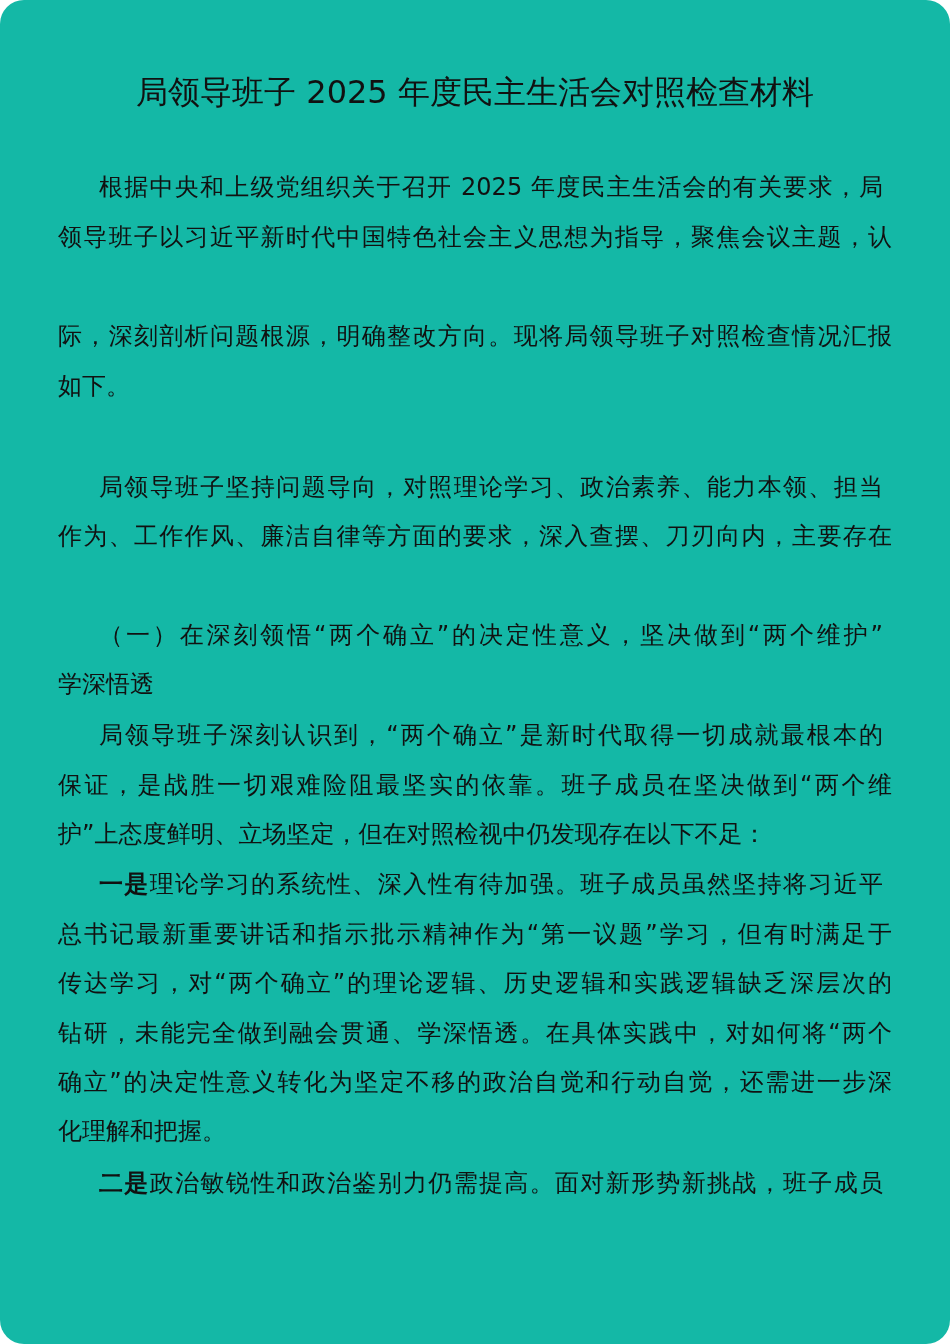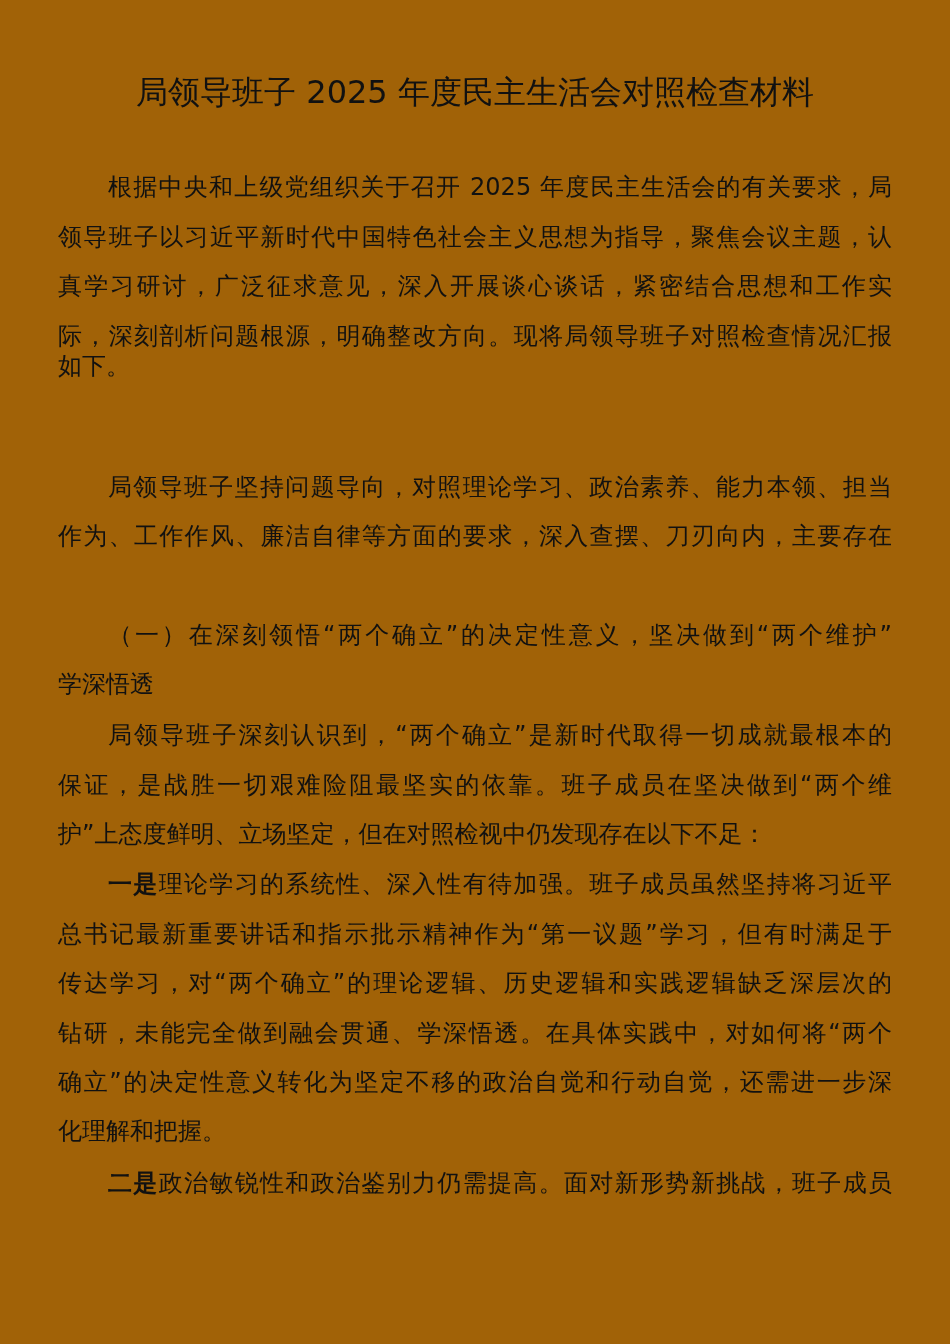--- a/index.html
+++ b/index.html
@@ -14,21 +14,22 @@
       position: relative;
       font-family: "DejaVu Sans", "Liberation Sans", sans-serif;
       color: #111111;
     }
     .page {
       position: absolute;
       left: 0;
       top: 0;
       width: 950px;
       height: 1344px;
-      background: #a16207;
+      background: #14b8a6;
+      border-radius: 24px;
     }
     .title {
       position: absolute;
       left: 0;
       top: 68px;
       width: 950px;
       text-align: center;
       font-size: 32px;
       line-height: 48px;
       font-weight: normal;
@@ -45,42 +46,41 @@
       height: 40px;
       white-space: nowrap;
       text-align: justify;
       text-align-last: justify;
       color: #111111;
     }
     .line.last {
       text-align-last: left;
     }
     .line.indent {
-      left: 108px;
+      left: 99px;
       width: 784px;
     }
     .line.heading {
       text-align-last: left;
     }
     .line .b {
       font-weight: bold;
     }
   </style>
 </head>
 <body>
 
 <div class="page">
 
   <div class="title">局领导班子 2025 年度民主生活会对照检查材料</div>
 
   <div class="line indent" style="top:167px">根据中央和上级党组织关于召开 2025 年度民主生活会的有关要求，局</div>
   <div class="line" style="top:217px">领导班子以习近平新时代中国特色社会主义思想为指导，聚焦会议主题，认</div>
-  <div class="line" style="top:266px">真学习研讨，广泛征求意见，深入开展谈心谈话，紧密结合思想和工作实</div>
   <div class="line" style="top:316px">际，深刻剖析问题根源，明确整改方向。现将局领导班子对照检查情况汇报</div>
-  <div class="line last" style="top:346px">如下。</div>
+  <div class="line last" style="top:366px">如下。</div>
 
 
   <div class="line indent" style="top:467px">局领导班子坚持问题导向，对照理论学习、政治素养、能力本领、担当</div>
   <div class="line" style="top:516px">作为、工作作风、廉洁自律等方面的要求，深入查摆、刀刃向内，主要存在</div>
 
   <div class="line indent" style="top:615px">（一）在深刻领悟“两个确立”的决定性意义，坚决做到“两个维护”</div>
   <div class="line last" style="top:664px">学深悟透</div>
 
   <div class="line indent" style="top:715px">局领导班子深刻认识到，“两个确立”是新时代取得一切成就最根本的</div>
   <div class="line" style="top:765px">保证，是战胜一切艰难险阻最坚实的依靠。班子成员在坚决做到“两个维</div>

